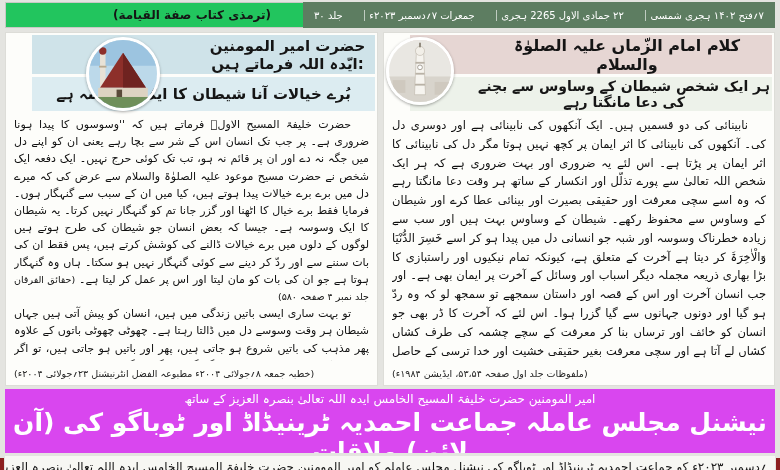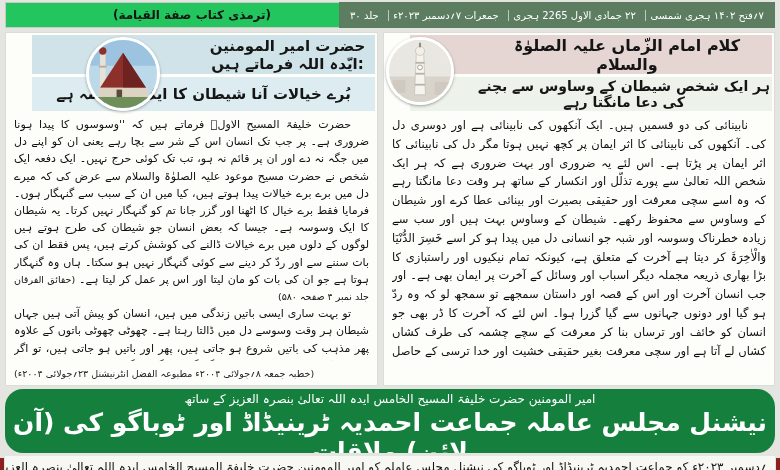--- a/index.html
+++ b/index.html
@@ -11,21 +11,21 @@
     direction:rtl;
   }
   
   .ref-box {
     position:absolute; top:2px; left:5px; width:374px; height:26px;
     background:#22c55e; border:1px solid #c9c9c5;
     display:flex; align-items:center; justify-content:center;
     font-size:12px; font-weight:bold;
   }
   .info-bar {
-    position:absolute; top:2px; right:5px; width:436px; height:26px;
+    position:absolute; top:2px; right:5px; width:472px; height:26px;
     background:#5d7d61; color:#ffffff;
     display:flex; direction:ltr; align-items:center; justify-content:space-between;
     padding:0 7px; font-size:10px; white-space:nowrap;
   }
   .info-bar .seg { direction:rtl; padding:0 4px; }
   .info-bar .seg + .seg { border-left:1px solid rgba(255,255,255,.6); }
   
   .cols { position:absolute; top:32px; left:5px; width:770px; height:354px;
           display:flex; direction:ltr; gap:5px; }
   .article { position:relative; background:#fdfdfa; border:1px solid #ddddd8; }
@@ -57,21 +57,21 @@
   .right .body-text { font-size:11.5px; line-height:18.8px; }
   .body-text p { text-indent:18px; }
   .inline-cite { font-size:9.5px; }
   .cite-line {
     position:absolute; bottom:6px; left:8px; right:8px;
     direction:rtl; text-align:left; font-size:9.5px; color:#222;
   }
   
   .banner {
     position:absolute; top:389px; left:5px; width:770px; height:64px;
-    background:#15803d; color:#ffffff; text-align:center; overflow:hidden;border-radius:18px;
+    background:#d946ef; color:#ffffff; text-align:center; overflow:hidden;
   }
   .banner .kicker { font-size:12px; margin-top:3px; }
   .banner .headline { font-size:25px; font-weight:bold; margin-top:2px; letter-spacing:.5px; }
   
   .bottom-strip {
     position:absolute; top:456px; left:5px; width:770px; height:14px;
     background:#f7f7f3; overflow:hidden;
   }
   .bottom-strip .cut-text {
     direction:rtl; text-align:justify; font-size:12px; line-height:20px;
@@ -144,20 +144,21 @@
           <rect x="33" y="3" width="2" height="5" fill="#8a8376"></rect>
           <rect x="29" y="24" width="10" height="2" fill="#b9b2a6"></rect>
           <rect x="29" y="36" width="10" height="2" fill="#b9b2a6"></rect>
           <rect x="28.5" y="48" width="11" height="2" fill="#b9b2a6"></rect>
           <circle cx="34" cy="30" r="2.6" fill="#ffffff" stroke="#8a8376" stroke-width="0.8"></circle>
         </svg>
       </div>
       <div class="body-text">
         <p>نابینائی کی دو قسمیں ہیں۔ ایک آنکھوں کی نابینائی ہے اور دوسری دل کی۔ آنکھوں کی نابینائی کا اثر ایمان پر کچھ نہیں ہوتا مگر دل کی نابینائی کا اثر ایمان پر پڑتا ہے۔ اس لئے یہ ضروری اور بہت ضروری ہے کہ ہر ایک شخص اللہ تعالیٰ سے پورے تذلّل اور انکسار کے ساتھ ہر وقت دعا مانگتا رہے کہ وہ اسے سچی معرفت اور حقیقی بصیرت اور بینائی عطا کرے اور شیطان کے وساوس سے محفوظ رکھے۔ شیطان کے وساوس بہت ہیں اور سب سے زیادہ خطرناک وسوسہ اور شبہ جو انسانی دل میں پیدا ہو کر اسے خَسِرَ الدُّنْیَا وَالْاٰخِرَۃَ کر دیتا ہے آخرت کے متعلق ہے، کیونکہ تمام نیکیوں اور راستبازی کا بڑا بھاری ذریعہ مجملہ دیگر اسباب اور وسائل کے آخرت پر ایمان بھی ہے۔ اور جب انسان آخرت اور اس کے قصہ اور داستان سمجھے تو سمجھ لو کہ وہ ردّ ہو گیا اور دونوں جہانوں سے گیا گزرا ہوا۔ اس لئے کہ آخرت کا ڈر بھی جو انسان کو خائف اور ترساں بنا کر معرفت کے سچے چشمہ کی طرف کشاں کشاں لے آتا ہے اور سچی معرفت بغیر حقیقی خشیت اور خدا ترسی کے حاصل نہیں ہو سکتی۔ پس یاد رکھو کہ آخرت کے متعلق وساوس کا پیدا ہونا ایمان کو خطرہ میں ڈال دیتا ہے اور خاتمہ بالخیر میں فتور پڑ جاتا ہے۔</p>
       </div>
+      <div class="cite-line">(ملفوظات جلد اول صفحہ ۵۳،۵۴، ایڈیشن ۱۹۸۴ء)</div>
     </div>
 
   </div>
 
   <div class="banner">
     <div class="kicker">امیر المومنین حضرت خلیفۃ المسیح الخامس ایدہ اللہ تعالیٰ بنصرہ العزیز کے ساتھ</div>
     <div class="headline">نیشنل مجلس عاملہ جماعت احمدیہ ٹرینیڈاڈ اور ٹوباگو کی (آن لائن) ملاقات</div>
   </div>
 
   <div class="bottom-strip">

